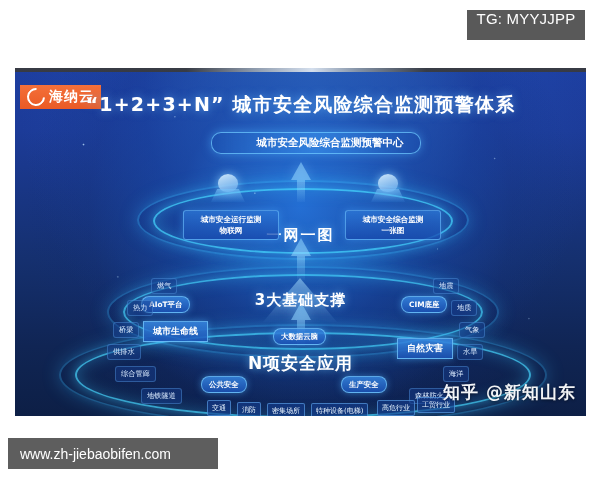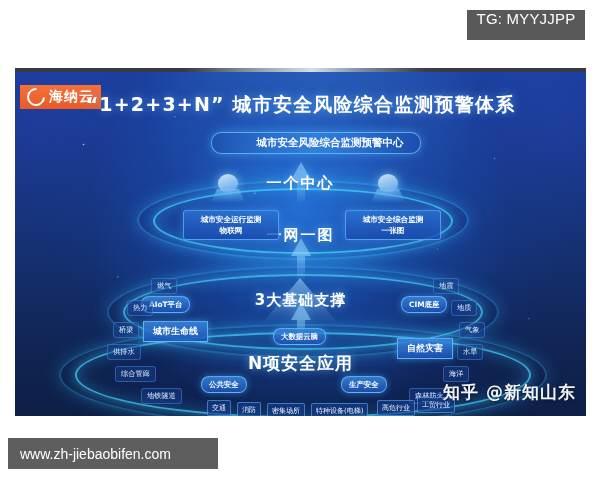--- a/index.html
+++ b/index.html
@@ -239,21 +239,20 @@
       <span class="gem"></span>
       <span class="base"></span>
     </div>
     <div class="ped pr">
       <span class="gem"></span>
       <span class="base"></span>
     </div>
 
     <div class="pill pill-center">城市安全风险综合监测预警中心</div>
 
-    <div class="tier t-center">一个中心</div>
     <div class="tier t-map">一网一图</div>
     <div class="tier t-base">3大基础支撑</div>
     <div class="tier t-app">N项安全应用</div>
 
     <div class="box box-left">
       <div>城市安全运行监测</div>
       <div>物联网</div>
     </div>
     <div class="box box-right">
       <div>城市安全综合监测</div>

